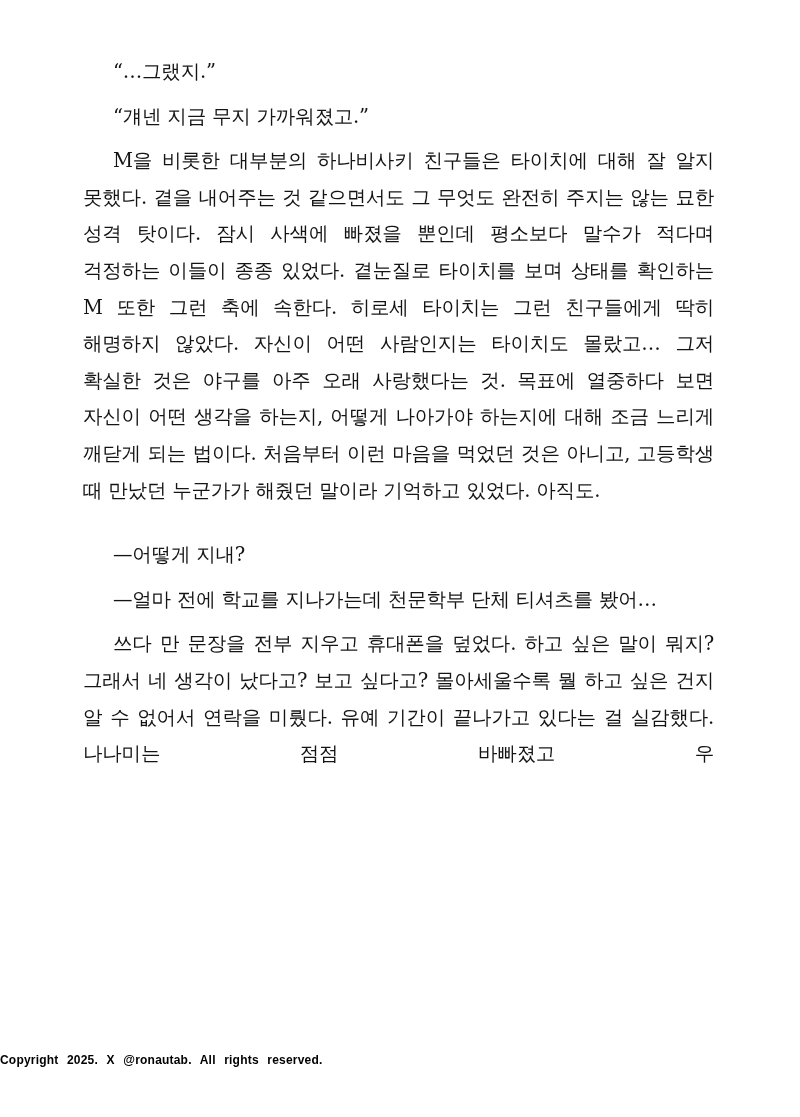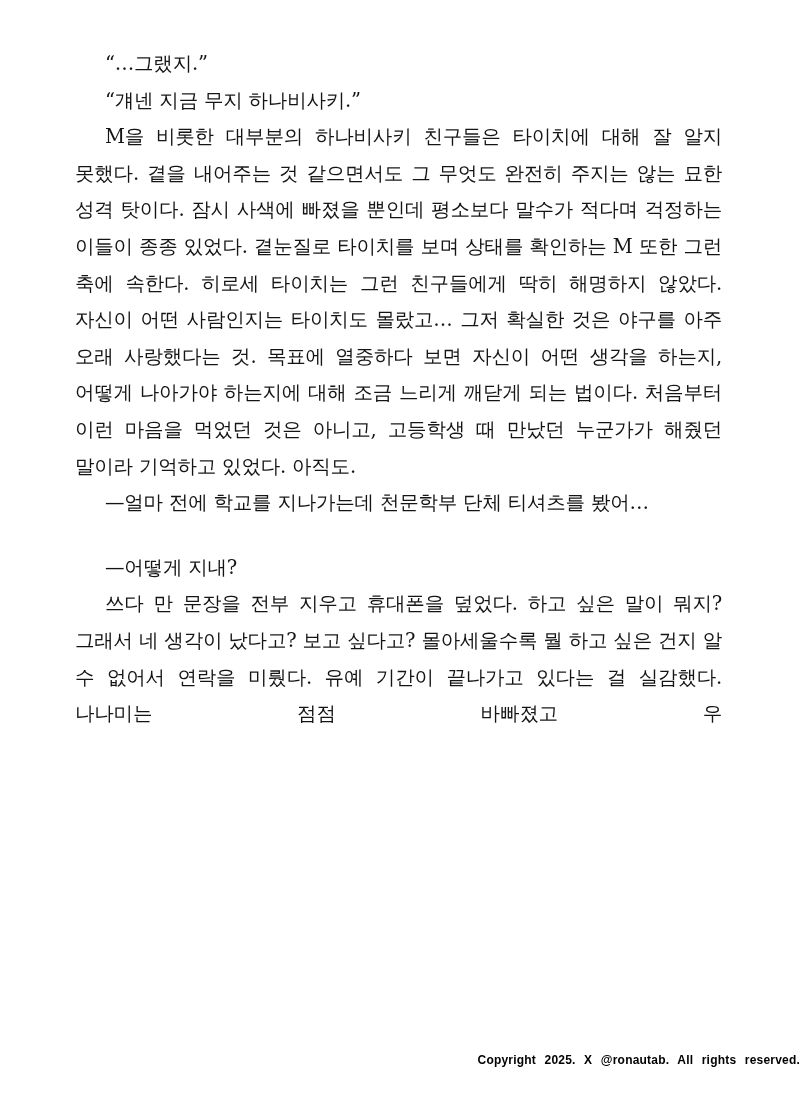--- a/index.html
+++ b/index.html
@@ -24,55 +24,55 @@
     top: 46px;
     width: 647px;
     font-family: "DejaVu Serif", "Liberation Serif", serif;
     font-size: 19.5px;
     line-height: 36.6px;
     color: #141414;
     text-align: justify;
     letter-spacing: -0.2px;
   }
   .text-block p {
-    margin: 0;
+    margin: 8px;
     text-indent: 30px;
     word-break: keep-all;
   }
   .text-block p.gap-before {
     margin-top: 28px;
   }
   .text-block p.cut {
     text-align-last: justify;
   }
   .footer {
     position: absolute;
     left: 0;
     right: 0;
     top: 1053px;
-    text-align: right;
+    text-align: left;
     font-family: "Liberation Sans", "DejaVu Sans", sans-serif;
     font-size: 12px;
     font-weight: bold;
     color: #000000;
     word-spacing: 5px;
     letter-spacing: 0.2px;
   }
 </style>
 </head>
 <body>
 
 <div class="page">
 
   <main class="text-block">
     <p class="line dialogue">“…그랬지.”</p>
-    <p class="line dialogue">“걔넨 지금 무지 하나비사키.”</p>
+    <p class="line dialogue">“걔넨 지금 무지 가까워졌고.”</p>
     <p class="para">M을 비롯한 대부분의 하나비사키 친구들은 타이치에 대해 잘 알지 못했다. 곁을 내어주는 것 같으면서도 그 무엇도 완전히 주지는 않는 묘한 성격 탓이다. 잠시 사색에 빠졌을 뿐인데 평소보다 말수가 적다며 걱정하는 이들이 종종 있었다. 곁눈질로 타이치를 보며 상태를 확인하는 M 또한 그런 축에 속한다. 히로세 타이치는 그런 친구들에게 딱히 해명하지 않았다. 자신이 어떤 사람인지는 타이치도 몰랐고… 그저 확실한 것은 야구를 아주 오래 사랑했다는 것. 목표에 열중하다 보면 자신이 어떤 생각을 하는지, 어떻게 나아가야 하는지에 대해 조금 느리게 깨닫게 되는 법이다. 처음부터 이런 마음을 먹었던 것은 아니고, 고등학생 때 만났던 누군가가 해줬던 말이라 기억하고 있었다. 아직도.</p>
+    <p class="line dialogue gap-before">—어떻게 지내?</p>
     <p class="line dialogue">—얼마 전에 학교를 지나가는데 천문학부 단체 티셔츠를 봤어…</p>
-    <p class="line dialogue gap-before">—어떻게 지내?</p>
     <p class="para cut">쓰다 만 문장을 전부 지우고 휴대폰을 덮었다. 하고 싶은 말이 뭐지? 그래서 네 생각이 났다고? 보고 싶다고? 몰아세울수록 뭘 하고 싶은 건지 알 수 없어서 연락을 미뤘다. 유예 기간이 끝나가고 있다는 걸 실감했다. 나나미는 점점 바빠졌고 우</p>
   </main>
 
   <footer class="footer">
     <span>Copyright 2025. X @ronautab. All rights reserved.</span>
   </footer>
 
 </div>
 
 </body></html>

